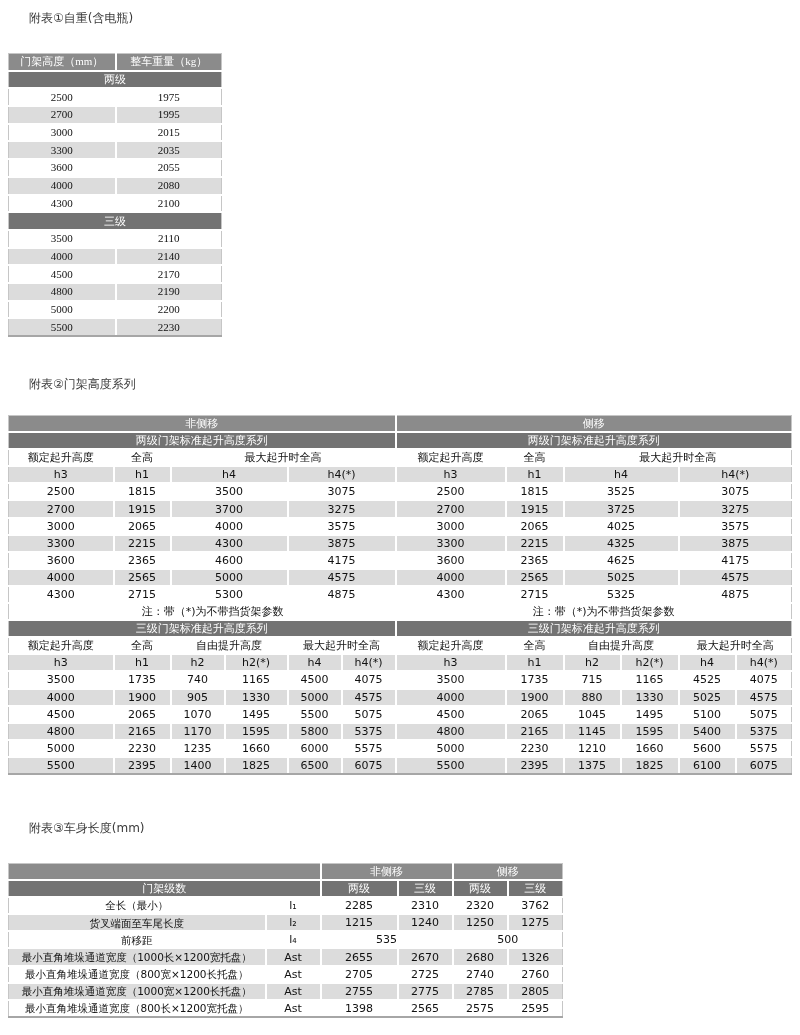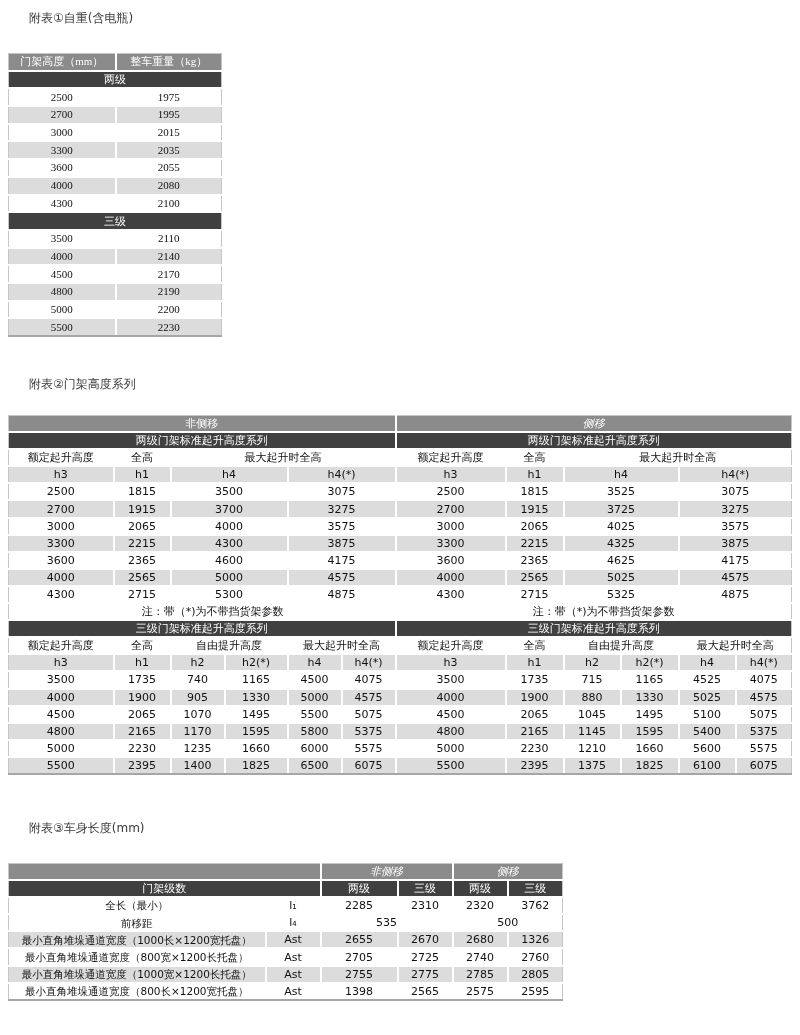--- a/index.html
+++ b/index.html
@@ -18,25 +18,25 @@
     border:2px solid #ffffff; background:#ffffff; height:15.1px;
     text-align:center; vertical-align:middle; padding:0; white-space:nowrap;
     overflow:hidden; line-height:1;
   }
   #table1 td { height:15.7px;font-family:Liberation Serif, serif; }
   table.spec tr > td:first-child { border-left:1px solid #c6c6c6; }
   table.spec tr > td:last-child  { border-right:1px solid #c6c6c6;margin-left:45px; }
   table.spec tr:first-child > td { border-top:1px solid #c6c6c6; }
   table.spec tr:last-child  > td { border-bottom:2px solid #a6a6a6; }
   table.spec td.dark { background:#8b8b8b; color:#ffffff; }
-  table.spec td.mid  { background:#404040; color:#ffffff; }
+  table.spec td.mid  { background:#737373; color:#ffffff; }
   table.spec tr.alt td { background:#dcdcdc; }
   table.spec td.note { text-align:right; padding-right:3px; }
   td.seam-dark-r { border-right:2px solid #8b8b8b; }
-  td.seam-dark-l { border-left:2px solid #8b8b8b;font-style:italic; }
+  td.seam-dark-l { border-left:2px solid #8b8b8b; }
   td.seam-mid-r  { border-right:2px solid #9e9e9e; }
   td.seam-mid-l  { border-left:2px solid #9e9e9e; }
   td.pname { font-size:10.5px; }
 </style>
 </head>
 <body>
 
 <div class="doc-title" style="top:10px">附表①自重(含电瓶)</div>
 
 <table class="spec" id="table1" style="left:8px; top:53px; width:213px">
@@ -372,20 +372,28 @@
       <td class="mid">三级</td>
     </tr>
   <tr>
         <td class="pname">全长（最小）</td>
         <td>l₁</td>
         <td>2285</td>
         <td>2310</td>
         <td>2320</td>
         <td>3762</td>
       </tr>
+      <tr class="alt">
+        <td class="pname">货叉端面至车尾长度</td>
+        <td>l₂</td>
+        <td>1215</td>
+        <td>1240</td>
+        <td>1250</td>
+        <td>1275</td>
+      </tr>
       <tr>
         <td class="pname">前移距</td>
         <td>l₄</td>
         <td colspan="2">535</td>
         <td colspan="2">500</td>
       </tr>
       <tr class="alt">
         <td class="pname">最小直角堆垛通道宽度（1000长×1200宽托盘）</td>
         <td>Ast</td>
         <td>2655</td>

